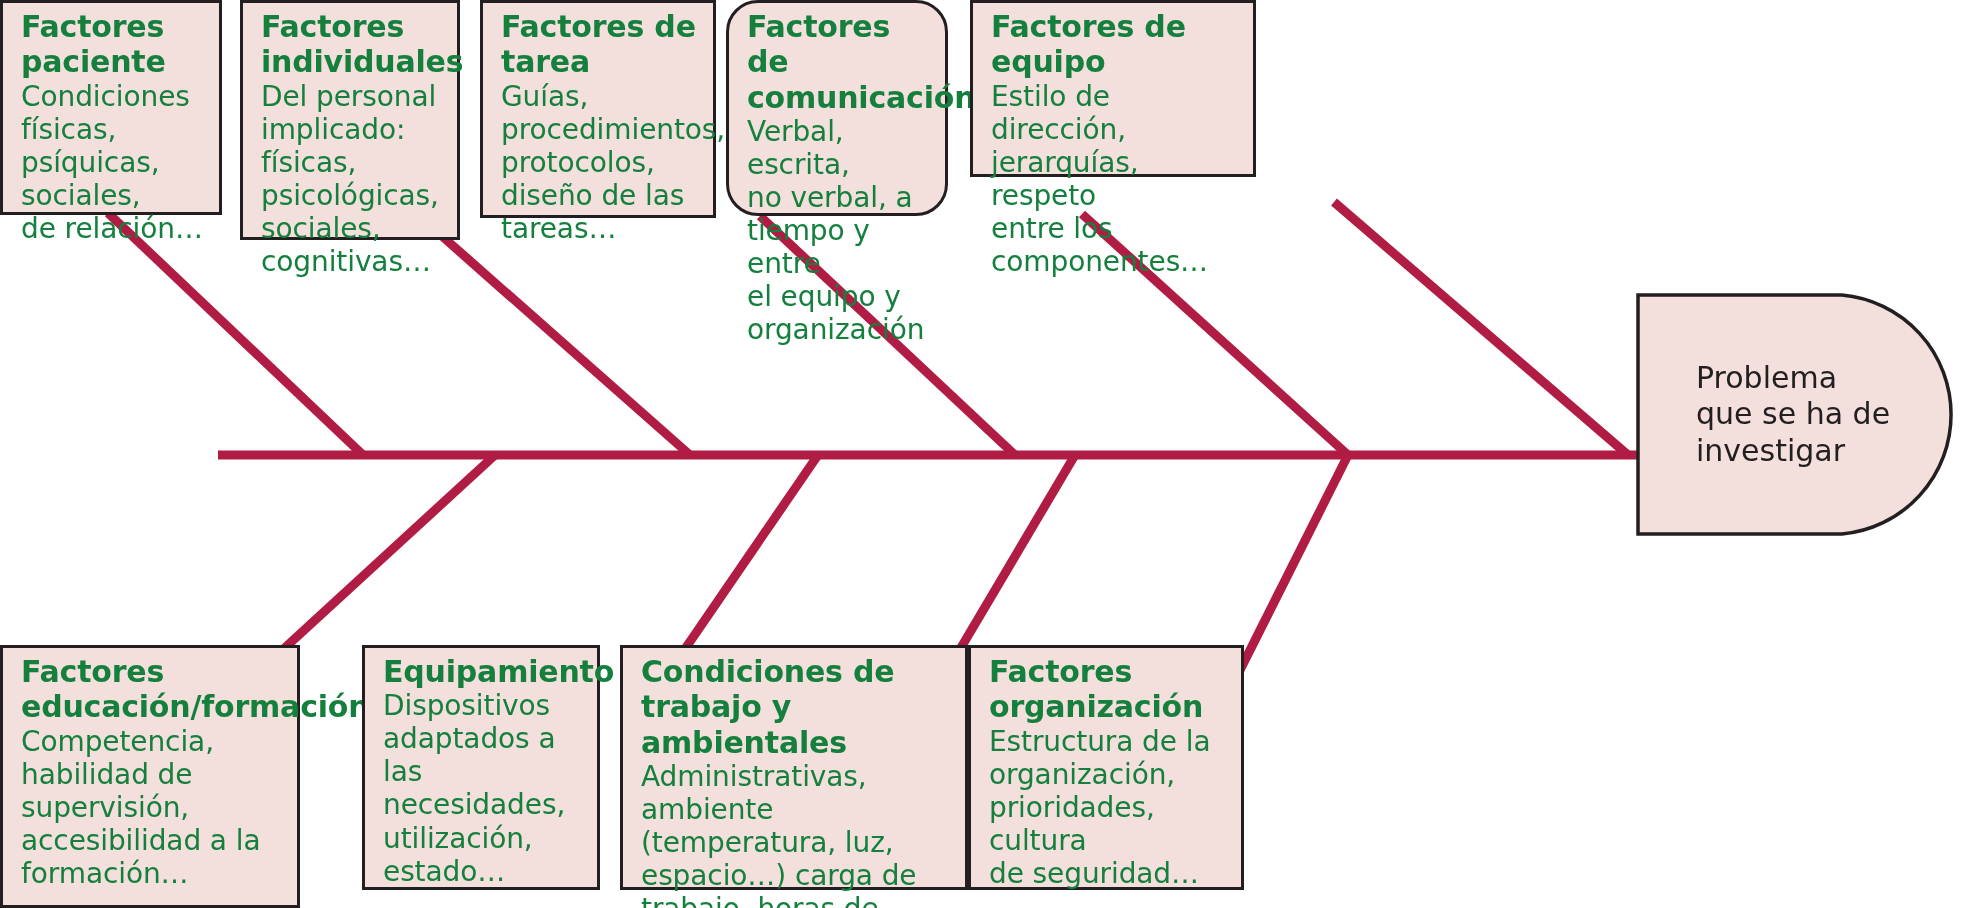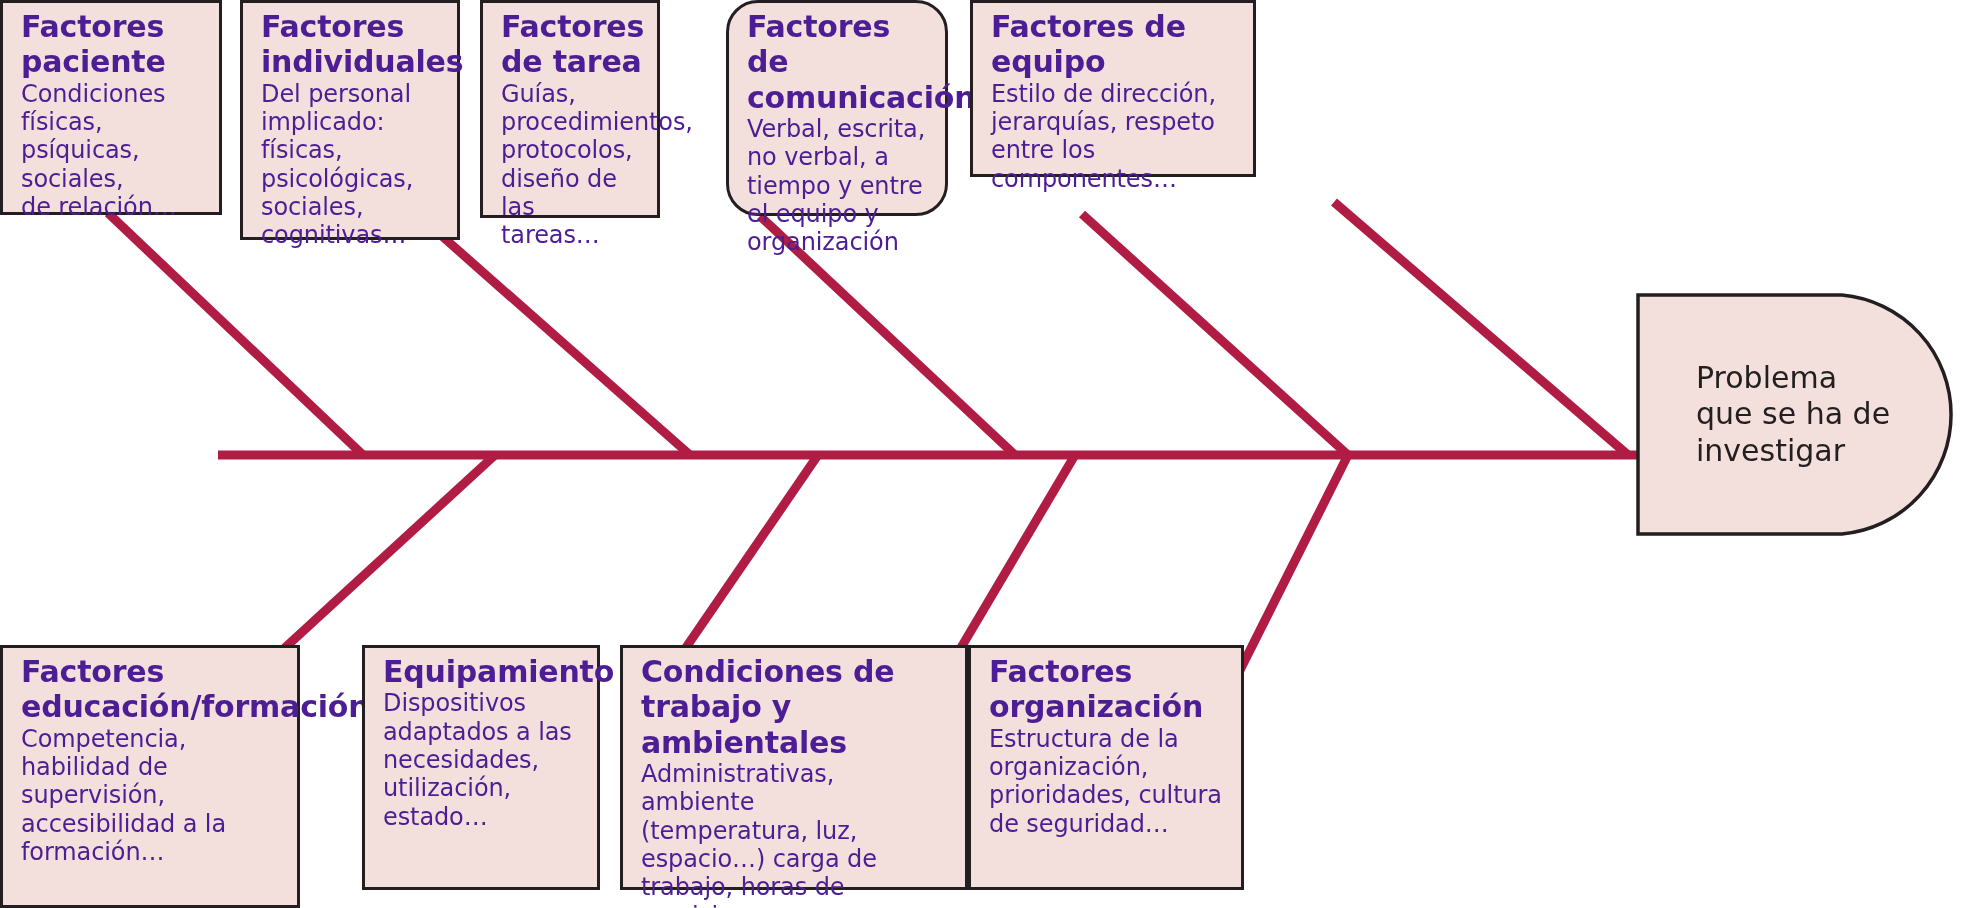--- a/index.html
+++ b/index.html
@@ -23,33 +23,33 @@
     top: 0;
     width: 1964px;
     height: 908px;
   }
   .cbox {
     position: absolute;
     box-sizing: border-box;
     background: #f3dfdb;
     border: 3px solid #231f20;
     padding: 6px 14px 8px 18px;
-    color: #4c1d95;
+    color: #15803d;
     z-index: 5;
   }
   .cbox .ttl {
     font-weight: bold;
     font-size: 30px;
     line-height: 1.18;
     letter-spacing: -0.2px;
     white-space: pre-line;
   }
   .cbox .body {
     font-weight: normal;
-    font-size: 24px;
+    font-size: 28px;
     line-height: 1.18;
     letter-spacing: -0.1px;
     white-space: pre-line;
   }
   #head {
     position: absolute;
     left: 1636px;
     top: 293px;
     width: 328px;
     height: 243px;
@@ -110,21 +110,21 @@
     <div class="ttl">Factores
 individuales</div>
     <div class="body">Del personal
 implicado:
 físicas,
 psicológicas,
 sociales,
 cognitivas…</div>
   </div>
 
-  <div class="cbox" style="left:480px; top:0px; width:180px; height:218px;">
+  <div class="cbox" style="left:480px; top:0px; width:236px; height:218px;">
     <div class="ttl">Factores de tarea</div>
     <div class="body">Guías,
 procedimientos,
 protocolos,
 diseño de las
 tareas…</div>
   </div>
 
   <div class="cbox" style="left:726px; top:0px; width:222px; height:216px;border-radius:32px;">
     <div class="ttl">Factores de

